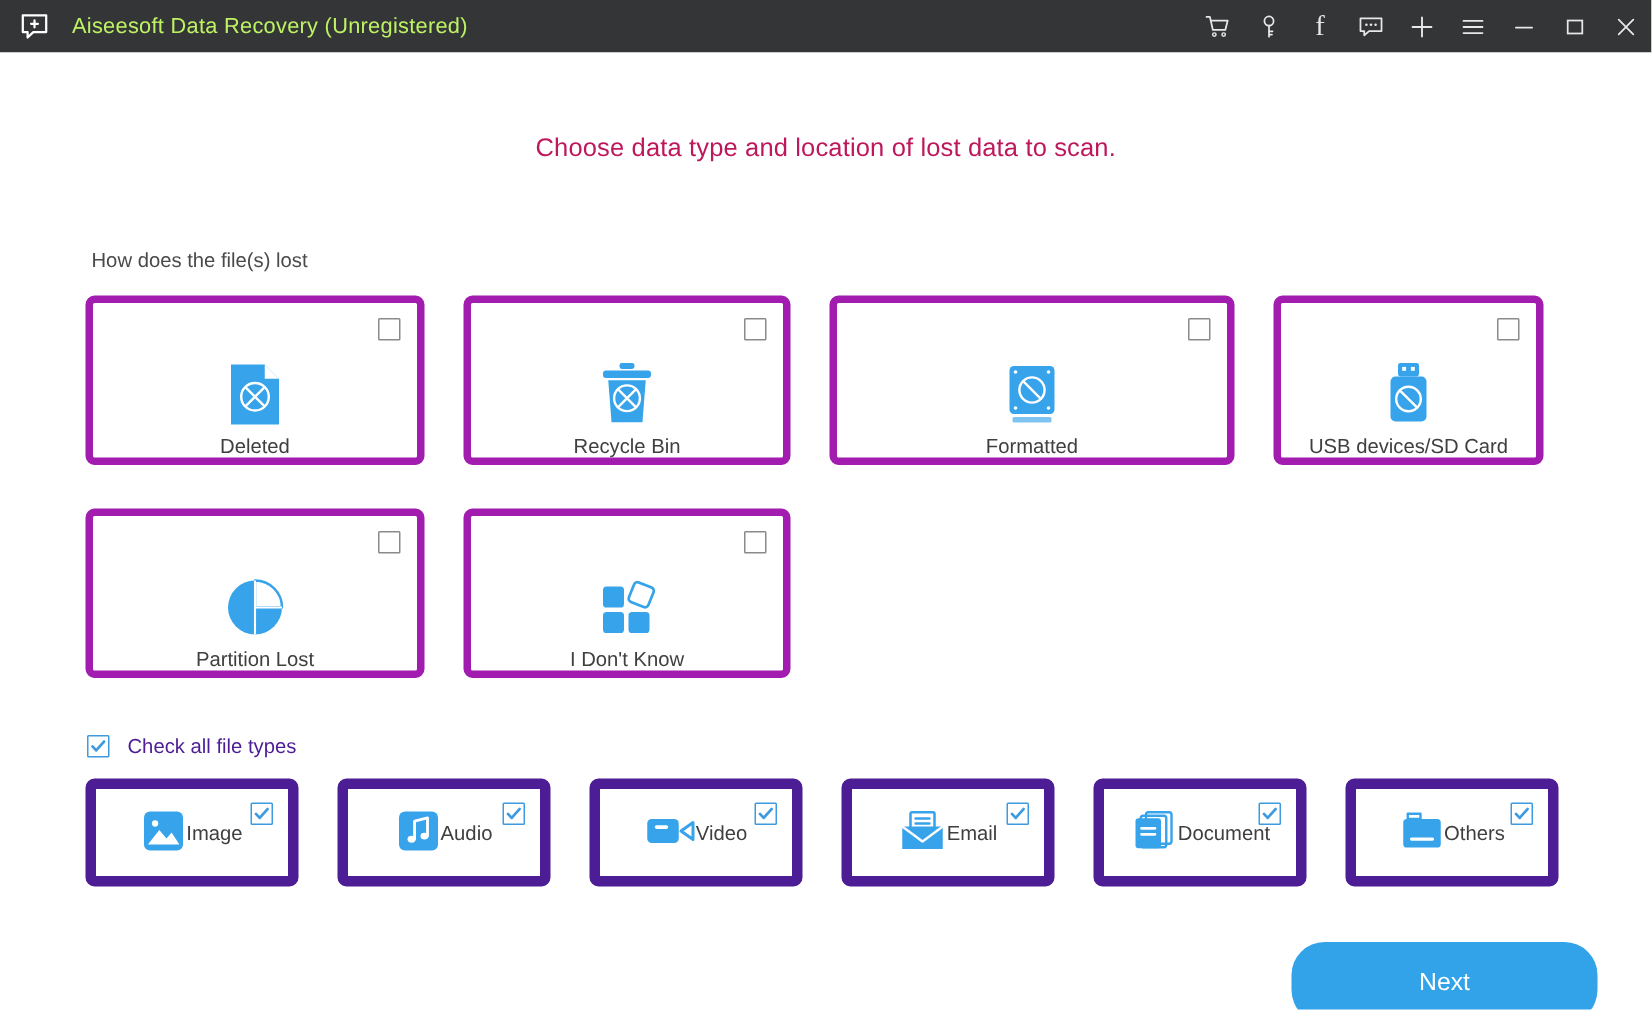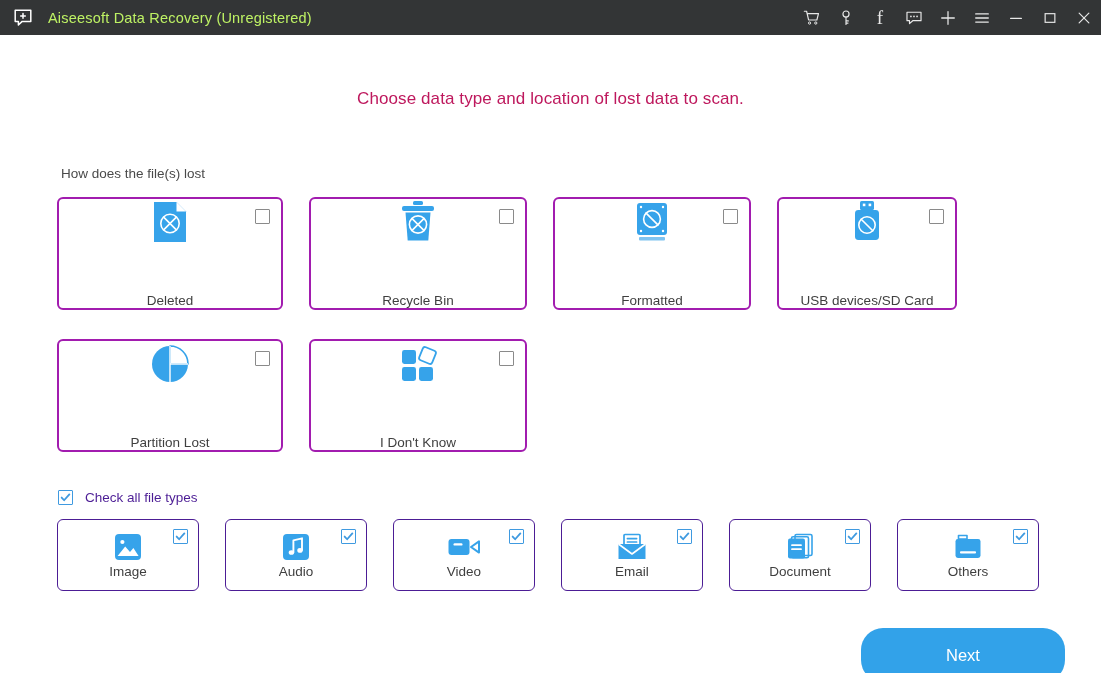--- a/index.html
+++ b/index.html
@@ -79,32 +79,32 @@
     left: 57px;
     top: 162px;
     width: 990px;
     display: flex;
     flex-wrap: wrap;
     gap: 29px 26px;
   }
   .reason-card {
     position: relative;
     height: 113px;
-    border: 2px solid #a21caf;
+    border: 5px solid #a21caf;
     border-radius: 6px;
     background: #fff;
     display: flex;
     flex-direction: column;
     align-items: center;
-    justify-content: space-between;
+    justify-content: flex-end;
     cursor: pointer;
   }
   .rc-w1 { width: 226px; }
   .rc-w2 { width: 218px; }
-  .rc-w3 { width: 198px; }
+  .rc-w3 { width: 270px; }
   .rc-w4 { width: 180px; }
 
   .rc-icon {
     height: 46px;
     display: flex;
     align-items: center;
     justify-content: center;
     margin-bottom: 4px;
   }
   .rc-icon svg { display: block; }
@@ -152,25 +152,25 @@
     position: absolute;
     left: 57px;
     top: 484px;
     display: flex;
     gap: 26px;
   }
   .ft-card {
     position: relative;
     width: 142px;
     height: 72px;
-    border: 1px solid #4c1d95;
+    border: 7px solid #4c1d95;
     border-radius: 6px;
     background: #fff;
     display: flex;
-    flex-direction: column;
+    flex-direction: row;
     align-items: center;
     justify-content: center;
     cursor: pointer;
   }
   .ft-icon {
     height: 30px;
     display: flex;
     align-items: center;
     justify-content: center;
     margin-bottom: 2px;

